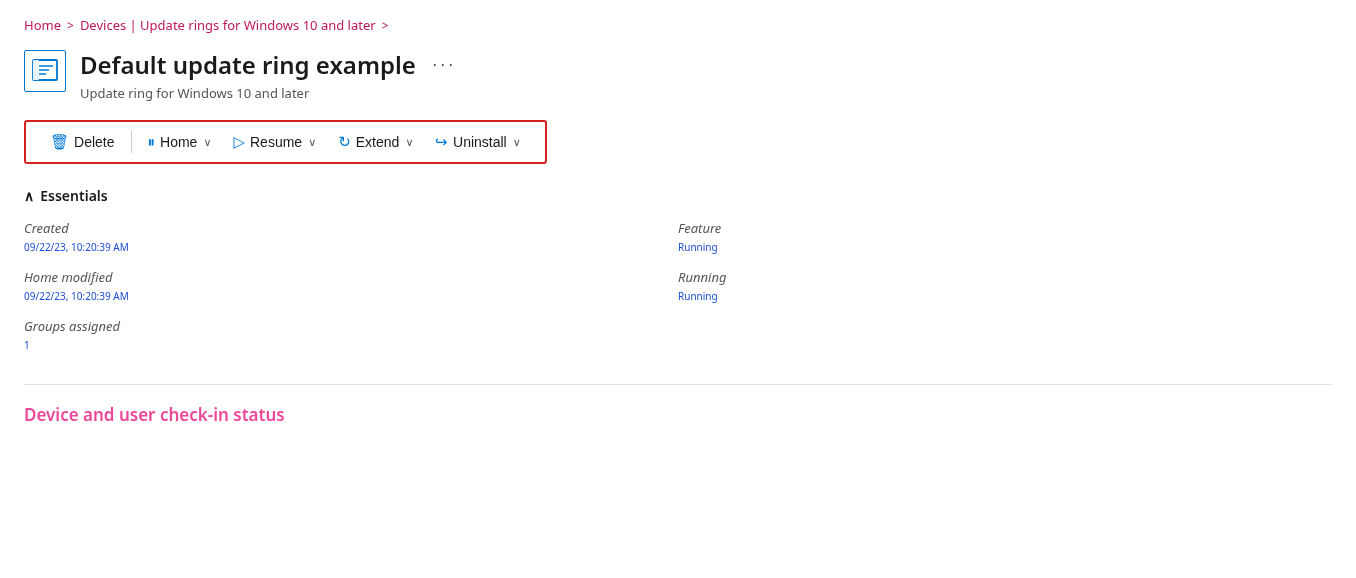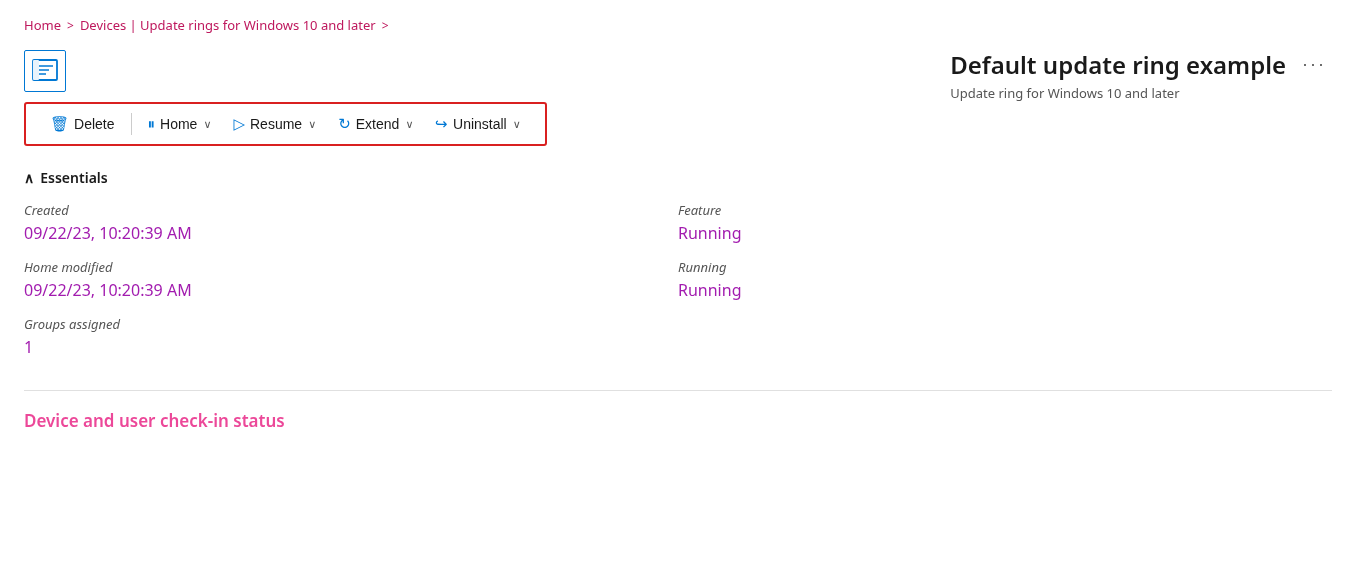--- a/index.html
+++ b/index.html
@@ -25,21 +25,21 @@
     }
     .breadcrumb-sep {
       color: #555;
       font-size: 12px;
     }
 
     .page-header {
       display: flex;
       align-items: flex-start;
       gap: 14px;
-      justify-content: space-between;
+      margin-bottom: 18px;
     }
 
     .page-icon {
       width: 42px;
       height: 42px;
       border: 1.5px solid #0078d4;
       border-radius: 2px;
       display: flex;
       align-items: center;
       justify-content: center;
@@ -155,22 +155,22 @@
     }
 
     .essentials-label {
       font-size: 13px;
       color: #555;
       margin-bottom: 3px;
       font-style: italic;
     }
 
     .essentials-value {
-      font-size: 16px;
-      color: #a21caf;
+      font-size: 10px;
+      color: #1d4ed8;
     }
 
     .essentials-divider {
       border: none;
       border-top: 1px solid #e0e0e0;
       margin: 10px 0 18px 0;
     }
 
     .section-footer-title {
       font-size: 17px;

